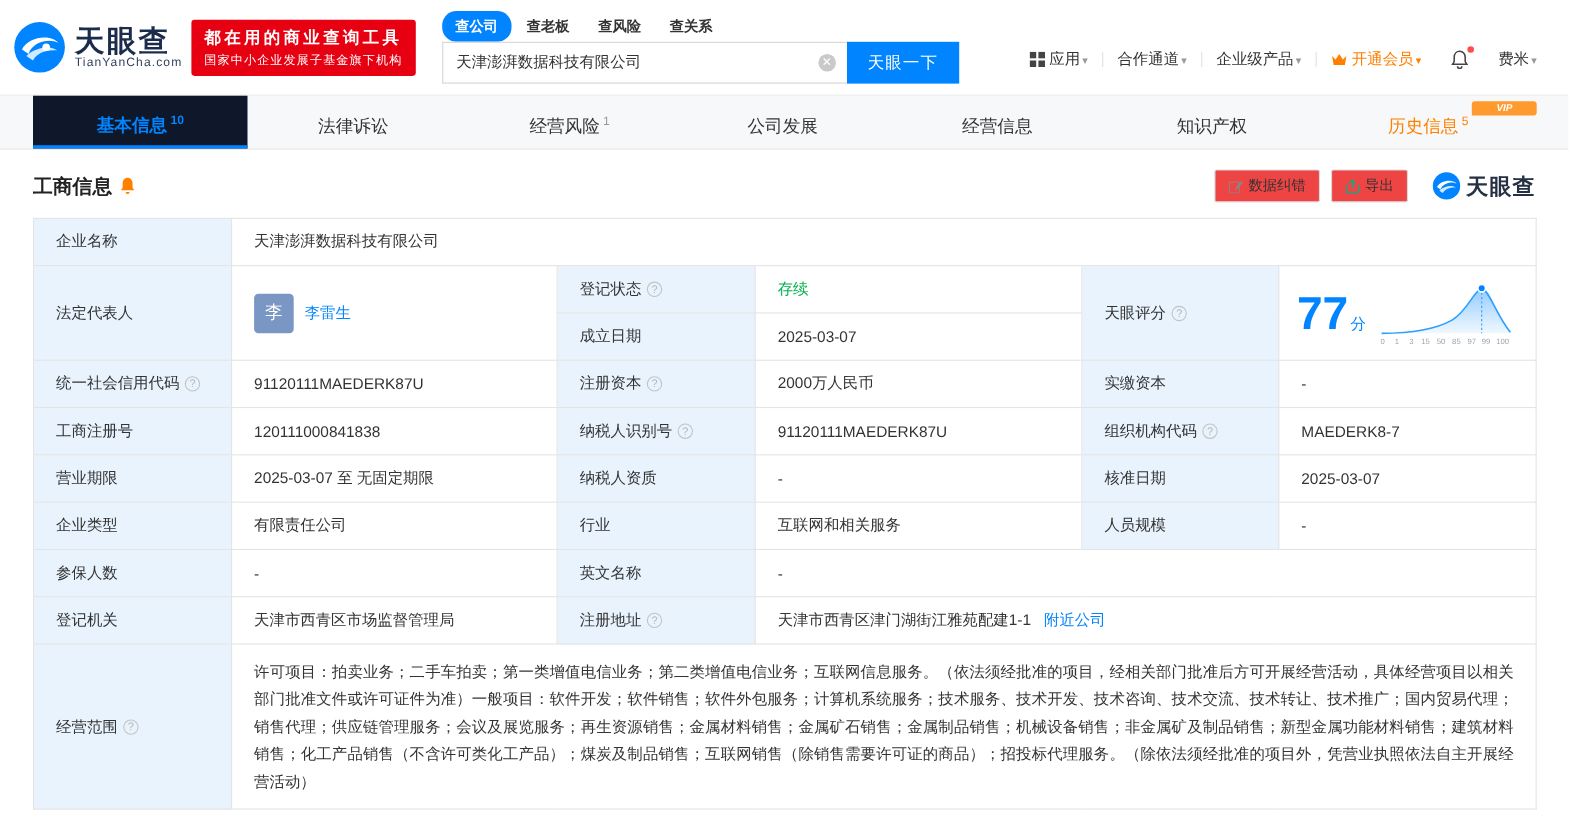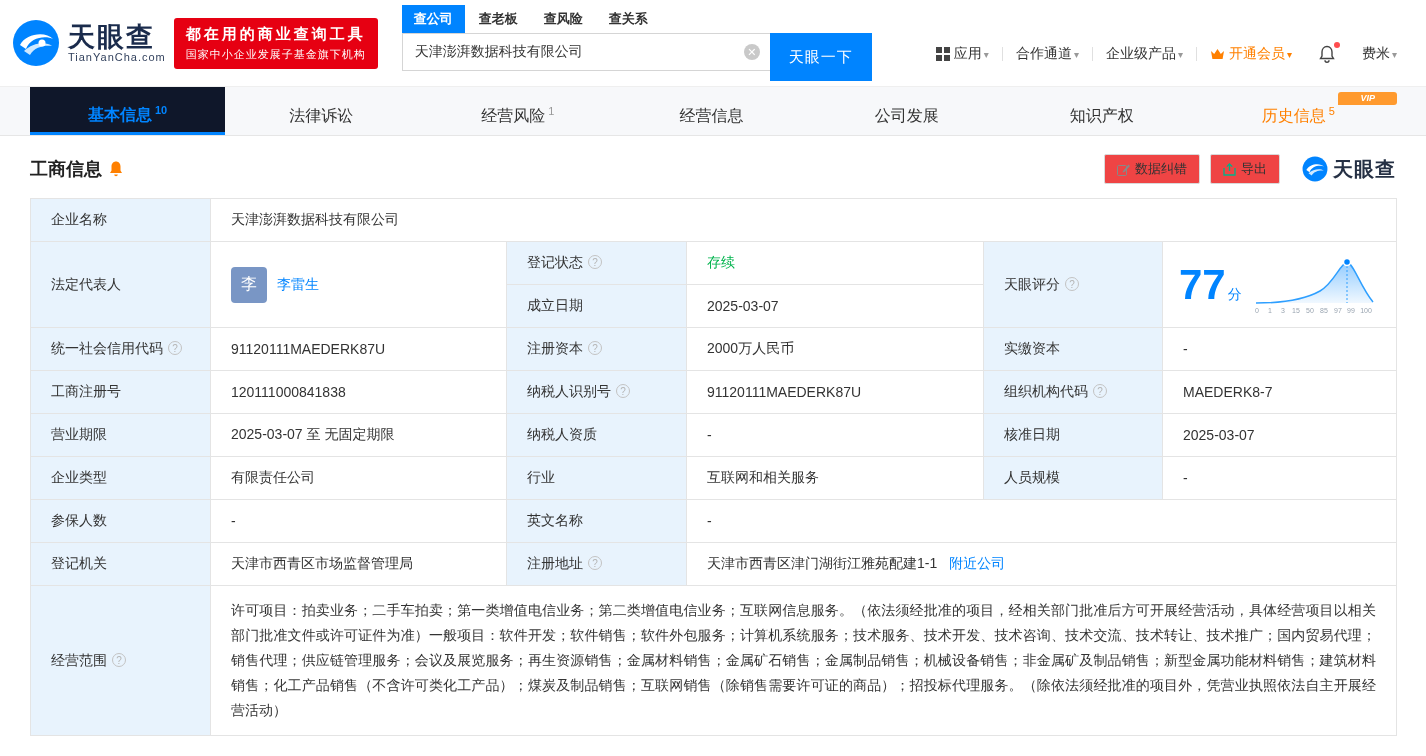--- a/index.html
+++ b/index.html
@@ -16,32 +16,32 @@
   .logo { display:flex; align-items:center; gap:8px; cursor:pointer; }
   .logo-cn { font-size:27px; font-weight:bold; color:#1a2b4c; letter-spacing:2px; line-height:1.05; }
   .logo-en { font-size:11px; color:#33425e; letter-spacing:1px; }
   .promo { background:#e60012; color:#fff; margin-left:8px; padding:7px 12px; border-radius:3px; text-align:center; }
   .promo-1 { font-size:15px; font-weight:bold; letter-spacing:3px; }
   .promo-2 { font-size:11px; letter-spacing:1px; margin-top:3px; }
 
   .search { margin-left:24px; }
   .search-tabs { display:flex; gap:2px; align-items:flex-end; }
   .stab { font-size:13px; padding:5px 12px; cursor:pointer; color:#333; font-weight:bold; }
-  .stab.active { background:#0084ff; color:#fff; }
+  .stab.active { background:#0084ff; color:#fff;border-radius:13px; }
   .search-row { display:flex; }
   .search-input-wrap { position:relative; width:368px; }
   .search-input {
     width:368px; height:38px; border:1px solid #d5d5d5; border-right:none;
     padding:0 34px 0 12px; font-size:14px; color:#333; outline:none;
     font-family:"Liberation Sans","DejaVu Sans",sans-serif;
   }
   .clear-icon { position:absolute; right:10px; top:11px; width:16px; height:16px;
     background:#c9c9c9; color:#fff; border-radius:50%; font-size:11px; line-height:16px;
     text-align:center; cursor:pointer; }
-  .search-btn { width:102px; height:48px; background:#0084ff; color:#fff; border:none;
+  .search-btn { width:102px; height:38px; background:#0084ff; color:#fff; border:none;
     font-size:15px; cursor:pointer; letter-spacing:1px;
     font-family:"Liberation Sans","DejaVu Sans",sans-serif; }
 
   .topnav { margin-left:auto; display:flex; align-items:center; gap:0;margin-top:21px; }
   .nav-item { display:flex; align-items:center; gap:4px; padding:0 13px; font-size:14px; color:#333; cursor:pointer; white-space:nowrap; }
   .nav-item.orange { color:#ff8000; }
   .caret::after { content:"▾"; font-size:10px; color:#999; margin-left:2px; }
   .nav-item.orange .caret::after { color:#ff8000; }
   .nav-divider { width:1px; height:14px; background:#e0e0e0; }
   .bell-wrap { position:relative; padding:0 13px; cursor:pointer; display:flex; align-items:center; }
@@ -169,24 +169,24 @@
   <div class="tab active">
     <span>基本信息</span><span class="cnt">10</span>
   </div>
   <div class="tab">
     <span>法律诉讼</span><span class="cnt"></span>
   </div>
   <div class="tab">
     <span>经营风险</span><span class="cnt">1</span>
   </div>
   <div class="tab">
+    <span>公司发展</span><span class="cnt"></span>
+  </div>
+  <div class="tab">
     <span>经营信息</span><span class="cnt"></span>
-  </div>
-  <div class="tab">
-    <span>公司发展</span><span class="cnt"></span>
   </div>
   <div class="tab">
     <span>知识产权</span><span class="cnt"></span>
   </div>
   <div class="tab vip">
     <span>历史信息</span><span class="cnt">5</span>
     <span class="vip-badge">VIP</span>
   </div>
 </nav>
 

